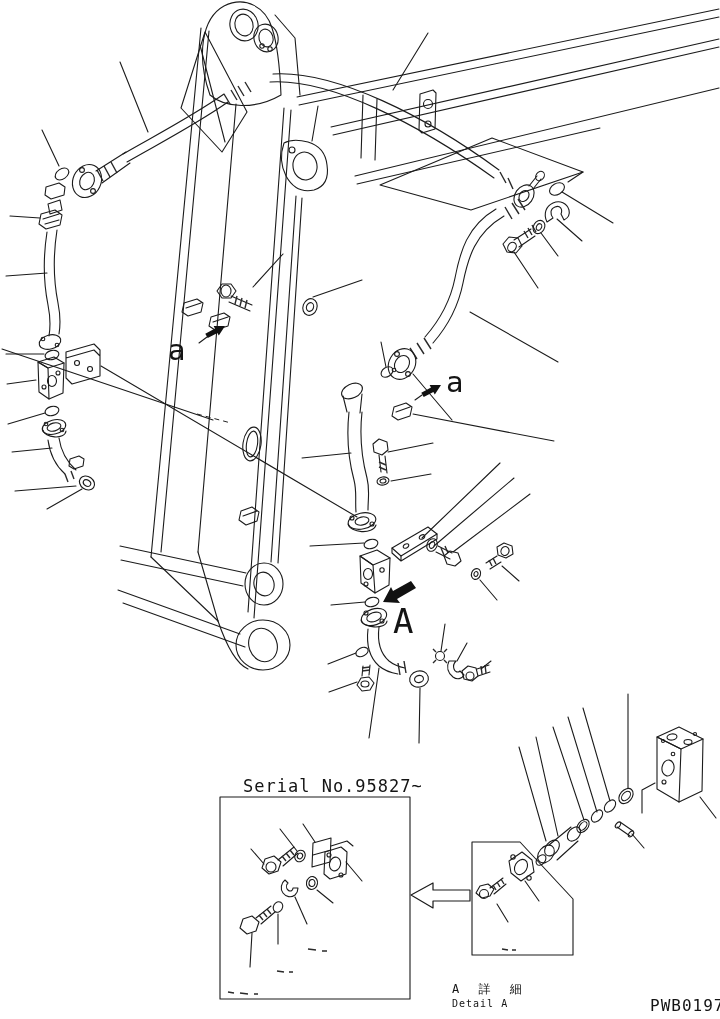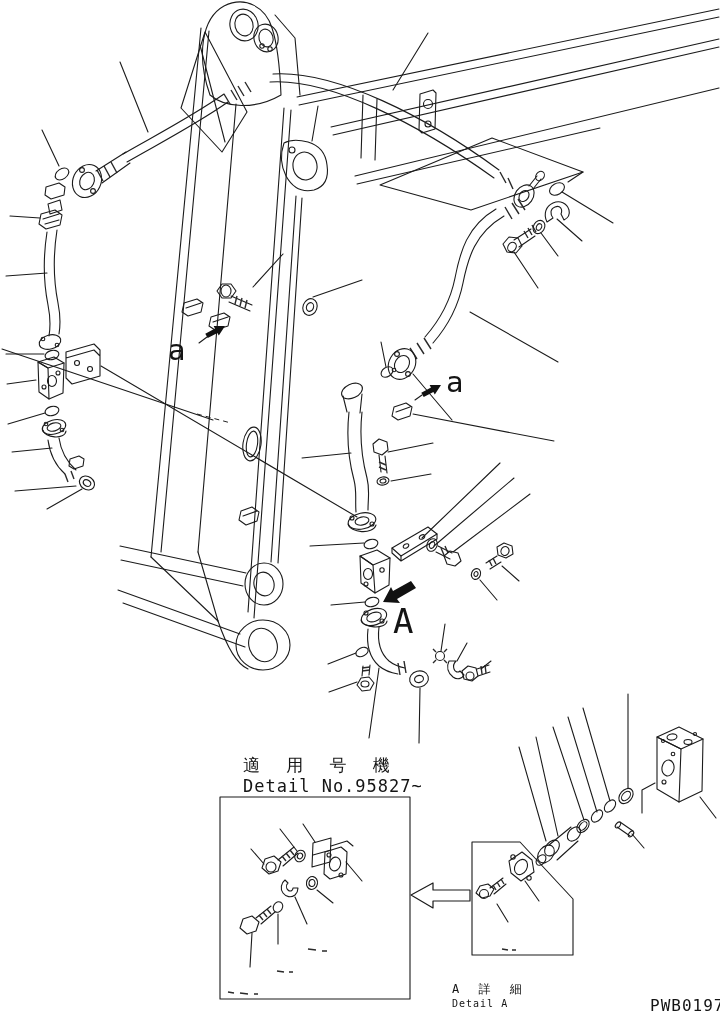--- a/index.html
+++ b/index.html
@@ -406,20 +406,19 @@
     <path class="lw" d="M632,834 L644,848"></path>
     <path class="lw" d="M655,783 L642,790 L642,813"></path>
     <path class="lw" d="M700,797 L716,818"></path>
   </g>
 </svg>
 
   <div class="label marker" style="left:168px;top:336px;">a</div>
   <div class="label marker" style="left:446px;top:368px;">a</div>
   <div class="label markerA" style="left:393px;top:604px;">A</div>
 
-  <div class="label jp" style="left:243px;top:754px;">適 用 号 機</div>
-  <div class="label serial" style="left:243px;top:776px;">Detail No.95827~</div>
+  <div class="label serial" style="left:243px;top:776px;">Serial No.95827~</div>
 
   <div class="label capjp" style="left:452px;top:981px;">A 詳 細</div>
   <div class="label capen" style="left:452px;top:998px;">Detail A</div>
 
   <div class="label plate" style="left:650px;top:996px;">PWB0197</div>
 </div>
 
 </body></html>

